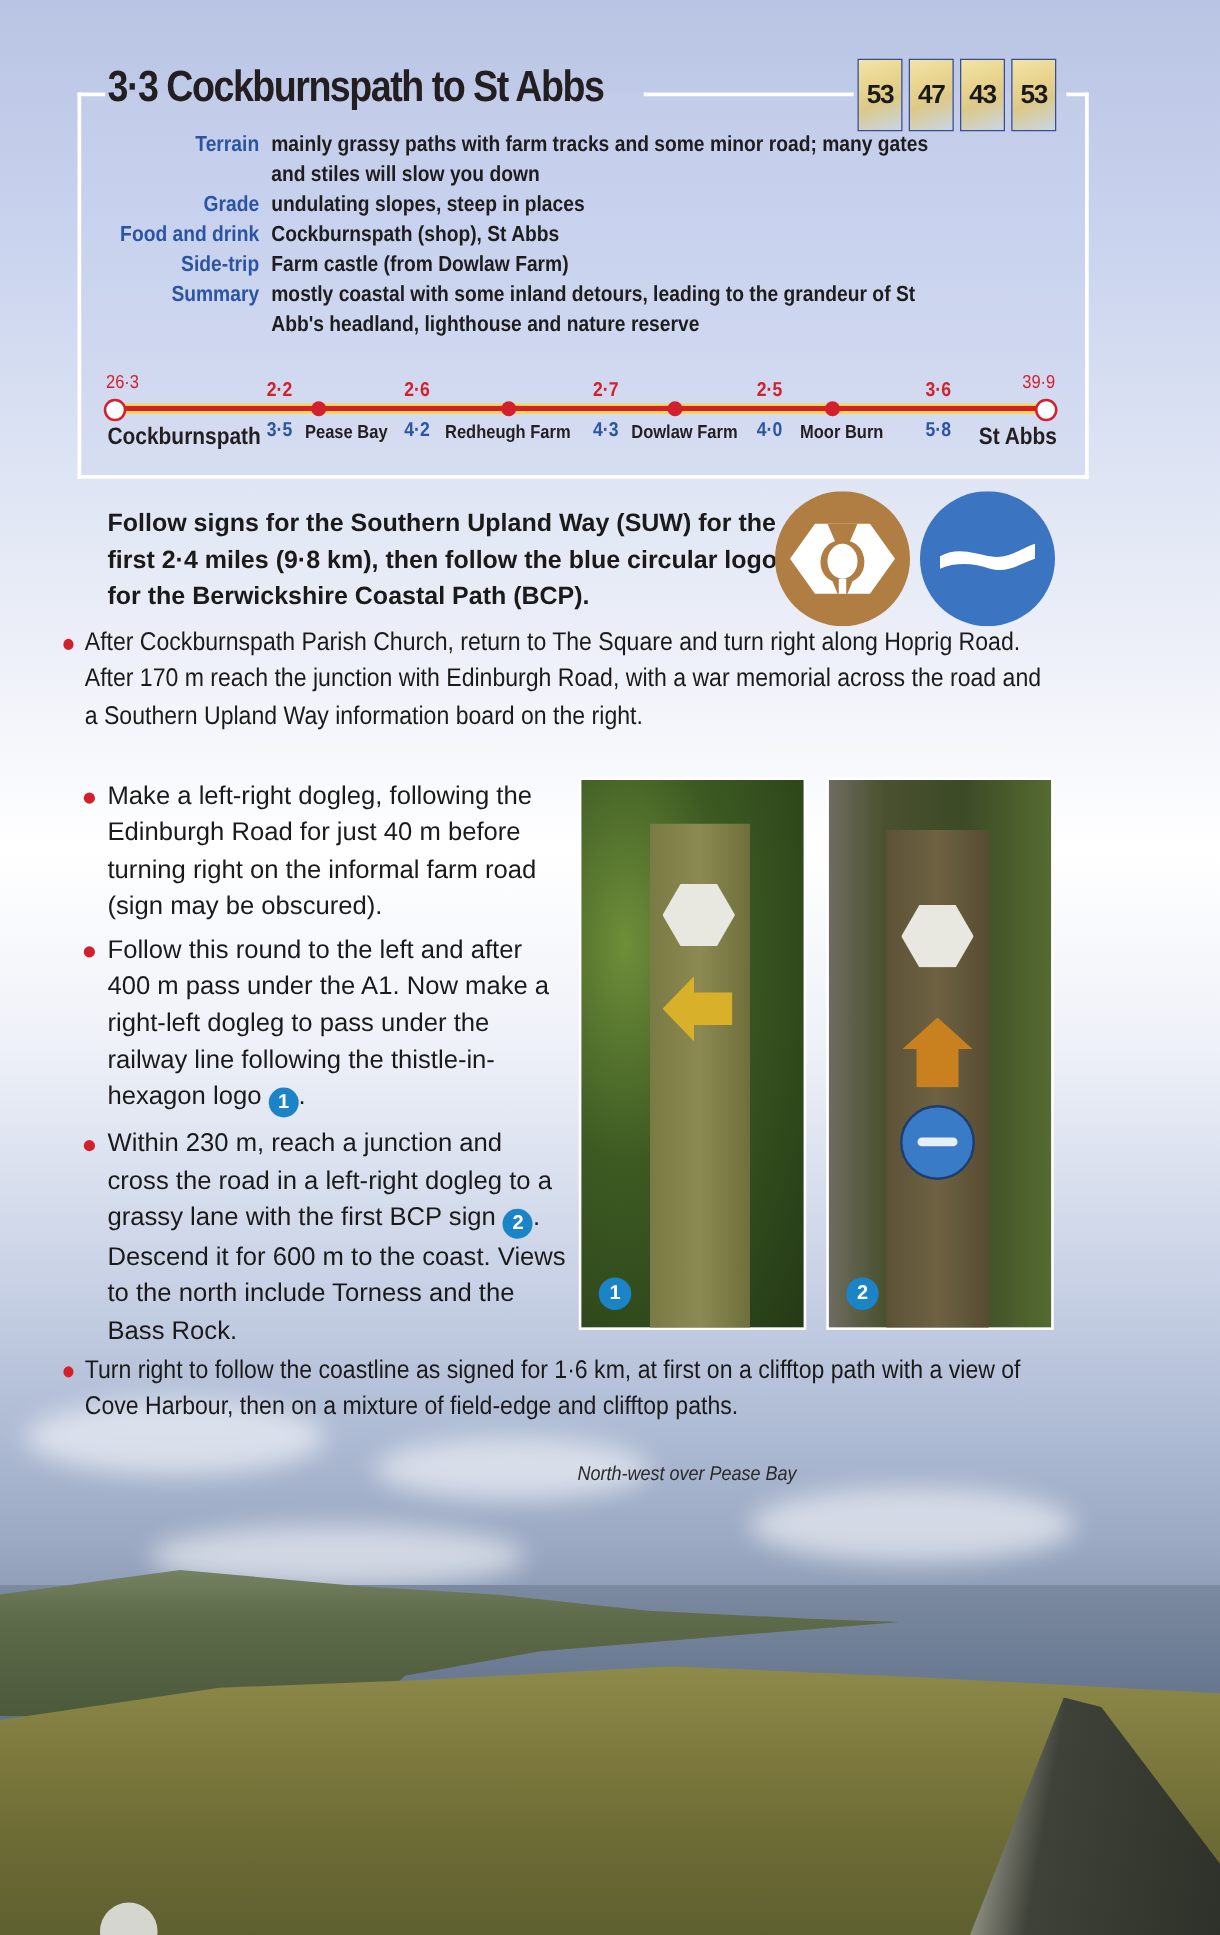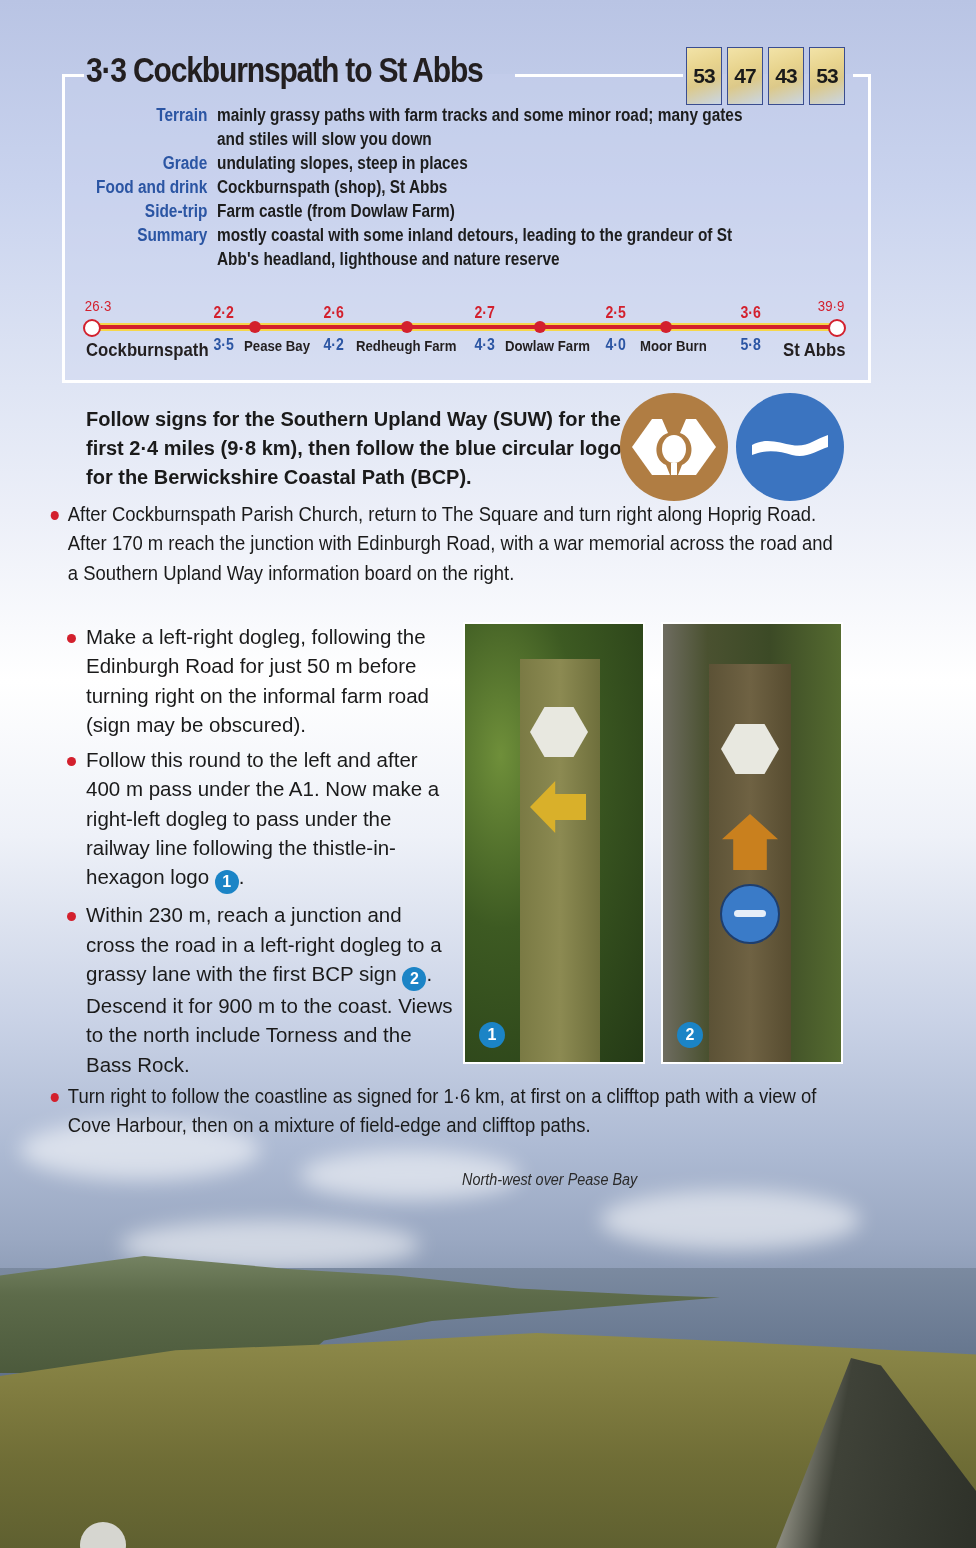--- a/index.html
+++ b/index.html
@@ -211,23 +211,23 @@
 <svg class="logo-bcp" viewBox="0 0 108 108">
   <circle cx="54" cy="54" r="54" fill="#3b74c0"></circle>
   <path d="M16 52 C30 44 44 50 56 52 C70 55 80 46 92 42 L92 54 C80 58 70 66 56 62 C44 58 30 56 16 62 Z" fill="#fff"></path>
 </svg>
 
 <ul class="bullets b1">
   <li>After Cockburnspath Parish Church, return to The Square and turn right along Hoprig Road.  After 170 m reach the junction with Edinburgh Road, with a war memorial across the road and a Southern Upland Way information board on the right.</li>
 </ul>
 
 <ul class="bcol">
-  <li>Make a left-right dogleg, following the Edinburgh Road for just 50 m before turning right on the informal farm road (sign may be obscured).</li>
+  <li>Make a left-right dogleg, following the Edinburgh Road for just 40 m before turning right on the informal farm road (sign may be obscured).</li>
   <li><span>Follow this round to the left and after 400 m pass under the A1.  Now make a right-left dogleg to pass under the railway line following the thistle-in-hexagon logo </span><span class="ref">1</span><span>.</span></li>
-  <li><span>Within 230 m, reach a junction and cross the road in a left-right dogleg to a grassy lane with the first BCP sign </span><span class="ref">2</span><span>.  Descend it for 900 m to the coast.  Views to the north include Torness and the Bass Rock.</span></li>
+  <li><span>Within 230 m, reach a junction and cross the road in a left-right dogleg to a grassy lane with the first BCP sign </span><span class="ref">2</span><span>.  Descend it for 600 m to the coast.  Views to the north include Torness and the Bass Rock.</span></li>
 </ul>
 
 <div class="photo photo1">
   <div class="post">
     <div class="hex" style="left:10px;top:48px;"></div>
     <div class="arrow-y" style="left:12px;top:120px;transform:rotate(-90deg);"></div>
   </div>
   <div class="badge">1</div>
 </div>
 <div class="photo photo2">

